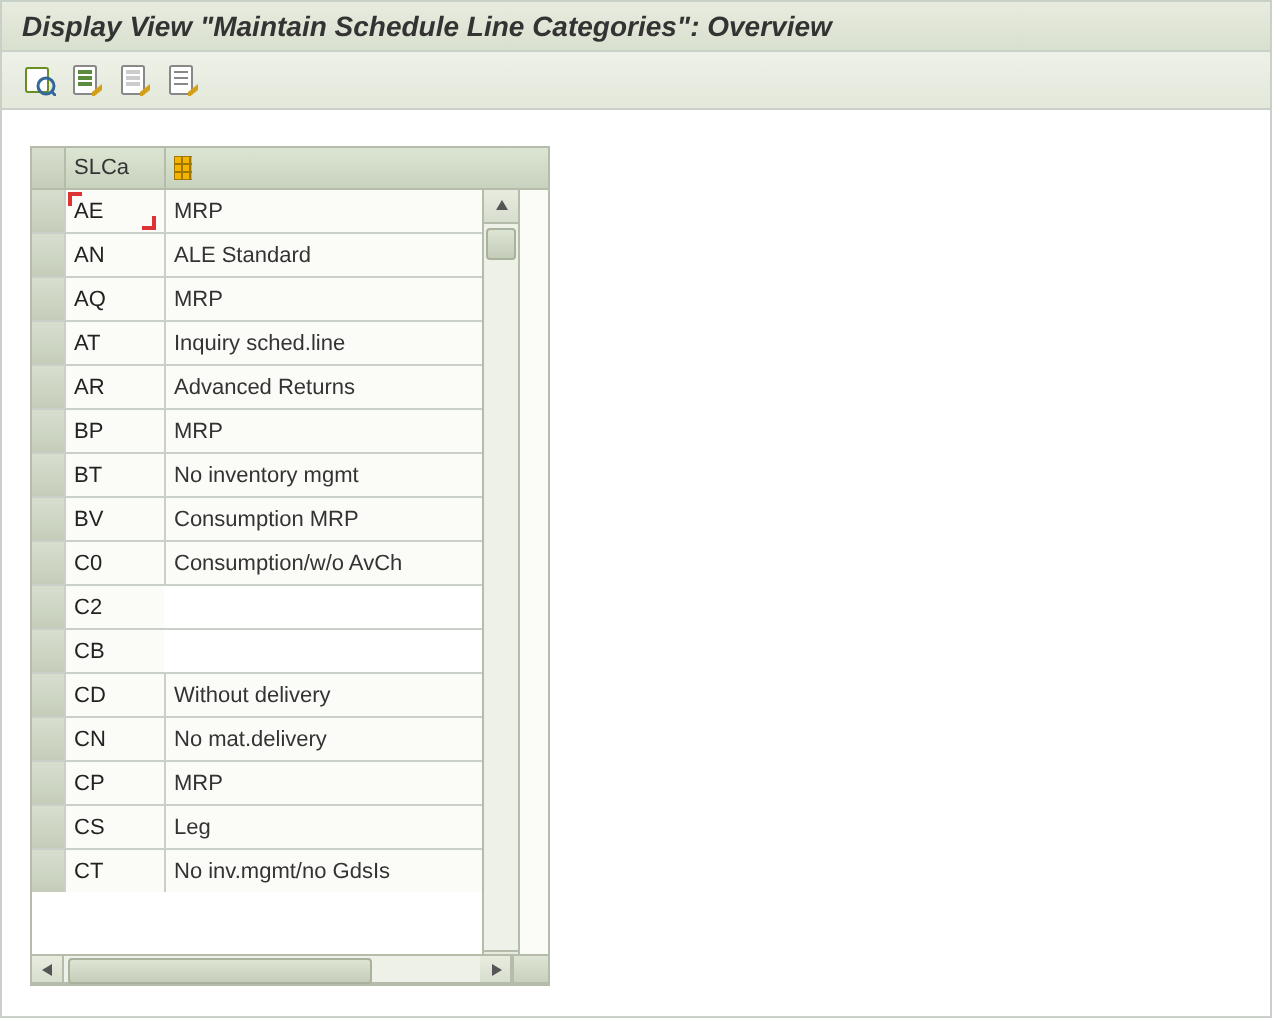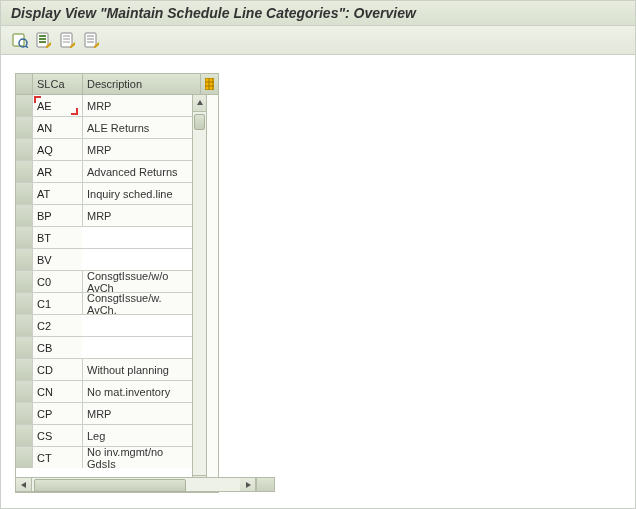--- a/index.html
+++ b/index.html
@@ -45,21 +45,21 @@
   .tbutton svg { display: block; }
 
   .content {
     position: relative;
     padding: 18px 14px;
     height: calc(100% - 68px);
     box-sizing: border-box;
   }
 
   .grid-wrap {
-    width: 204px;
+    width: 260px;
     height: 420px;
     position: relative;
   }
 
   .grid-header {
     display: flex;
     height: 20px;
     background: linear-gradient(#dde4d3, #c9d2be);
     border: 1px solid #b5bca9;
   }
@@ -250,21 +250,20 @@
     </span>
   </div>
 
   <div class="content">
 
     <div class="grid-wrap">
 
       <div class="grid-header">
         <div class="cell col-select"></div>
         <div class="cell col-slca">SLCa</div>
-        <div class="cell col-desc">Description</div>
         <div class="cell col-config">
           <svg width="12" height="12">
             <rect x="0" y="0" width="12" height="12" fill="#f4b400" stroke="#a07800"></rect>
             <line x1="4" y1="0" x2="4" y2="12" stroke="#a07800"></line>
             <line x1="8" y1="0" x2="8" y2="12" stroke="#a07800"></line>
             <line x1="0" y1="4" x2="12" y2="4" stroke="#a07800"></line>
             <line x1="0" y1="8" x2="12" y2="8" stroke="#a07800"></line>
           </svg>
         </div>
       </div>
@@ -273,77 +272,74 @@
         <div class="rows" id="rows-container">
 
         <div class="row first">
               <div class="cell col-select"></div>
               <div class="cell col-slca">AE</div>
               <div class="cell col-desc">MRP</div>
             </div>
             <div class="row">
               <div class="cell col-select"></div>
               <div class="cell col-slca">AN</div>
-              <div class="cell col-desc">ALE Returns</div>
+              <div class="cell col-desc">ALE Standard</div>
             </div>
             <div class="row">
               <div class="cell col-select"></div>
               <div class="cell col-slca">AQ</div>
               <div class="cell col-desc">MRP</div>
             </div>
             <div class="row">
               <div class="cell col-select"></div>
+              <div class="cell col-slca">AT</div>
+              <div class="cell col-desc">Inquiry sched.line</div>
+            </div>
+            <div class="row">
+              <div class="cell col-select"></div>
               <div class="cell col-slca">AR</div>
               <div class="cell col-desc">Advanced Returns</div>
             </div>
             <div class="row">
               <div class="cell col-select"></div>
-              <div class="cell col-slca">AT</div>
-              <div class="cell col-desc">Inquiry sched.line</div>
-            </div>
-            <div class="row">
-              <div class="cell col-select"></div>
               <div class="cell col-slca">BP</div>
               <div class="cell col-desc">MRP</div>
             </div>
             <div class="row">
               <div class="cell col-select"></div>
               <div class="cell col-slca">BT</div>
+              <div class="cell col-desc">No inventory mgmt</div>
             </div>
             <div class="row">
               <div class="cell col-select"></div>
               <div class="cell col-slca">BV</div>
+              <div class="cell col-desc">Consumption MRP</div>
             </div>
             <div class="row">
               <div class="cell col-select"></div>
               <div class="cell col-slca">C0</div>
-              <div class="cell col-desc">ConsgtIssue/w/o AvCh</div>
-            </div>
-            <div class="row">
-              <div class="cell col-select"></div>
-              <div class="cell col-slca">C1</div>
-              <div class="cell col-desc">ConsgtIssue/w. AvCh.</div>
+              <div class="cell col-desc">Consumption/w/o AvCh</div>
             </div>
             <div class="row">
               <div class="cell col-select"></div>
               <div class="cell col-slca">C2</div>
             </div>
             <div class="row">
               <div class="cell col-select"></div>
               <div class="cell col-slca">CB</div>
             </div>
             <div class="row">
               <div class="cell col-select"></div>
               <div class="cell col-slca">CD</div>
-              <div class="cell col-desc">Without planning</div>
+              <div class="cell col-desc">Without delivery</div>
             </div>
             <div class="row">
               <div class="cell col-select"></div>
               <div class="cell col-slca">CN</div>
-              <div class="cell col-desc">No mat.inventory</div>
+              <div class="cell col-desc">No mat.delivery</div>
             </div>
             <div class="row">
               <div class="cell col-select"></div>
               <div class="cell col-slca">CP</div>
               <div class="cell col-desc">MRP</div>
             </div>
             <div class="row">
               <div class="cell col-select"></div>
               <div class="cell col-slca">CS</div>
               <div class="cell col-desc">Leg</div>

